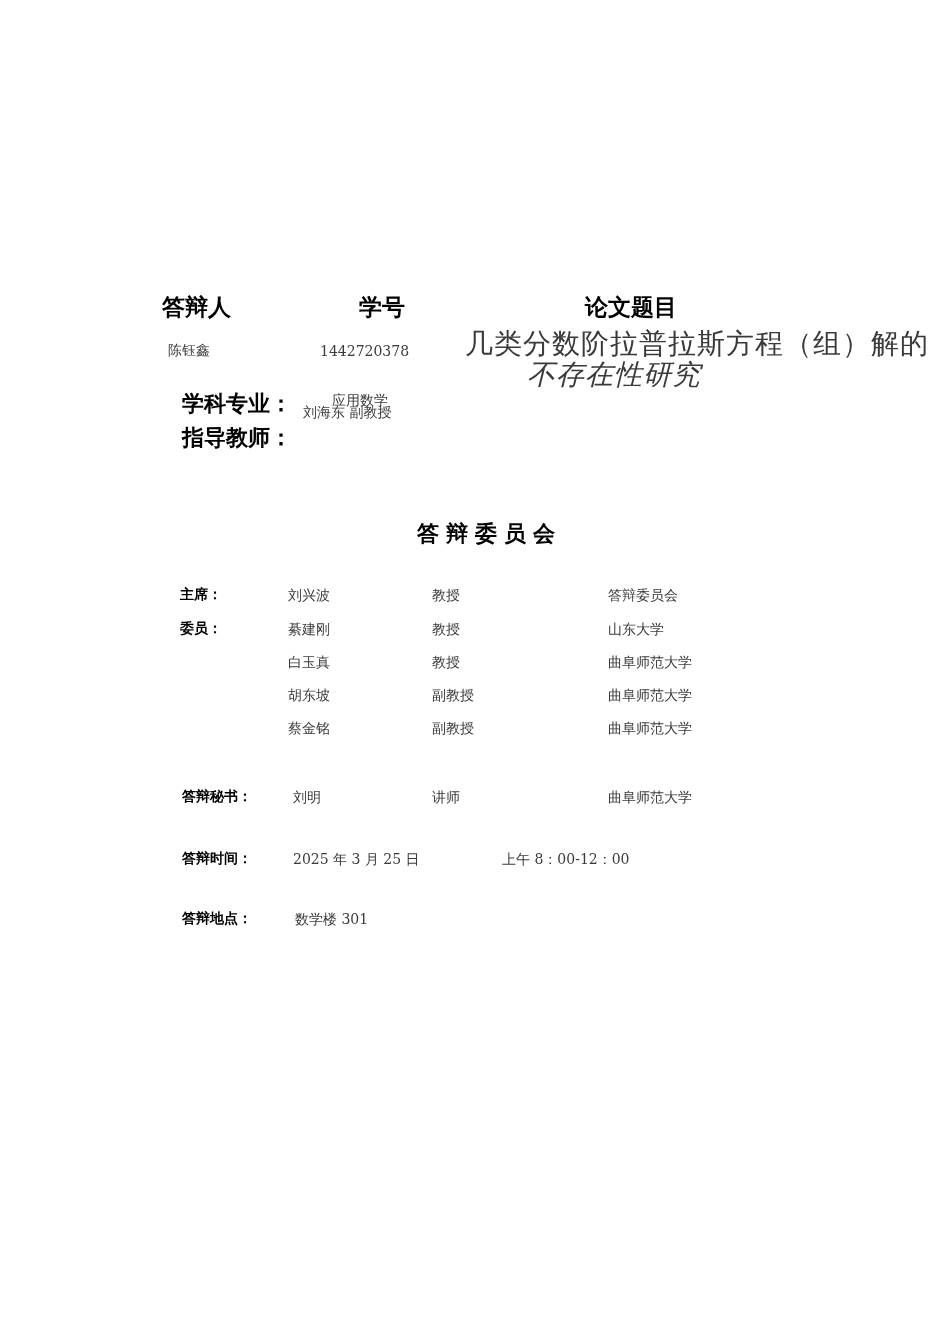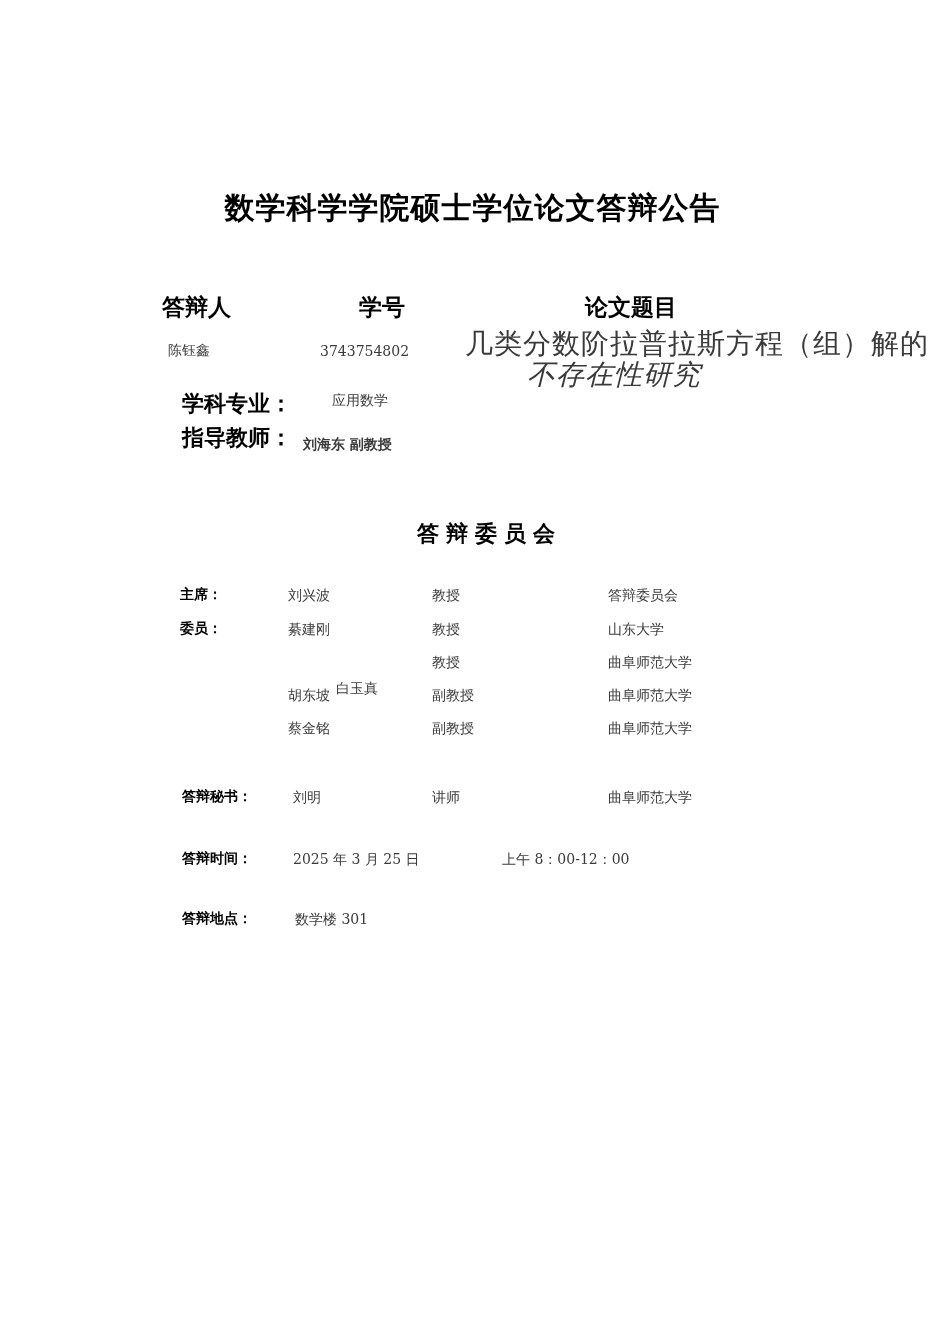--- a/index.html
+++ b/index.html
@@ -49,36 +49,35 @@
     top: 521px;
     font-size: 22px;
     letter-spacing: 7px;
   }
 </style>
 </head>
 <body>
 
 <div class="page">
 
-  <div class="abs lbl title">数学科学学院硕士学位论文答辩公告</div>
 
   <div>
     <span class="abs lbl fs23" style="left:162px; top:294px;">答辩人</span>
     <span class="abs lbl fs23" style="left:359px; top:294px;">学号</span>
     <span class="abs lbl fs23" style="left:585px; top:294px;">论文题目</span>
 
     <span class="abs val fs21" style="left:168px; top:342px;">陈钰鑫</span>
-    <span class="abs val fs21" style="left:320px; top:343px;">3743754802</span>
+    <span class="abs val fs21" style="left:320px; top:343px;">1442720378</span>
     <span class="abs val fs20" style="left:465px; top:328px; letter-spacing:1px;">几类分数阶拉普拉斯方程（组）解的</span>
     <span class="abs val fs20" style="left:527px; top:359px; letter-spacing:1px;font-style:italic;">不存在性研究</span>
 
     <span class="abs lbl fs22" style="left:150px; top:391px;">学科专业：</span>
     <span class="abs val fs21" style="left:332px; top:392px;">应用数学</span>
     <span class="abs lbl fs22" style="left:150px; top:425px;">指导教师：</span>
-    <span class="abs val fs21" style="left:303px; top:436px;font-weight:bold;">刘海东 副教授</span>
+    <span class="abs val fs21" style="left:303px; top:404px;">刘海东 副教授</span>
   </div>
 
   <div class="abs lbl committee-heading">答辩委员会</div>
 
   <div>
 
     <div>
       <span class="abs lbl fs21" style="left:180px; top:586px;">主席：</span>
       <span class="abs val fs21" style="left:288px; top:587px;">刘兴波</span>
       <span class="abs val fs21" style="left:432px; top:587px;">教授</span>
@@ -86,21 +85,21 @@
     </div>
 
     <div>
       <span class="abs lbl fs21" style="left:180px; top:620px;">委员：</span>
       <span class="abs val fs21" style="left:288px; top:621px;">綦建刚</span>
       <span class="abs val fs21" style="left:432px; top:621px;">教授</span>
       <span class="abs val fs21" style="left:608px; top:621px;">山东大学</span>
     </div>
 
     <div>
-      <span class="abs val fs21" style="left:288px; top:680px;margin-left:48px;">白玉真</span>
+      <span class="abs val fs21" style="left:288px; top:654px;">白玉真</span>
       <span class="abs val fs21" style="left:432px; top:654px;">教授</span>
       <span class="abs val fs21" style="left:608px; top:654px;">曲阜师范大学</span>
     </div>
 
     <div>
       <span class="abs val fs21" style="left:288px; top:687px;">胡东坡</span>
       <span class="abs val fs21" style="left:432px; top:687px;">副教授</span>
       <span class="abs val fs21" style="left:608px; top:687px;">曲阜师范大学</span>
     </div>
 

